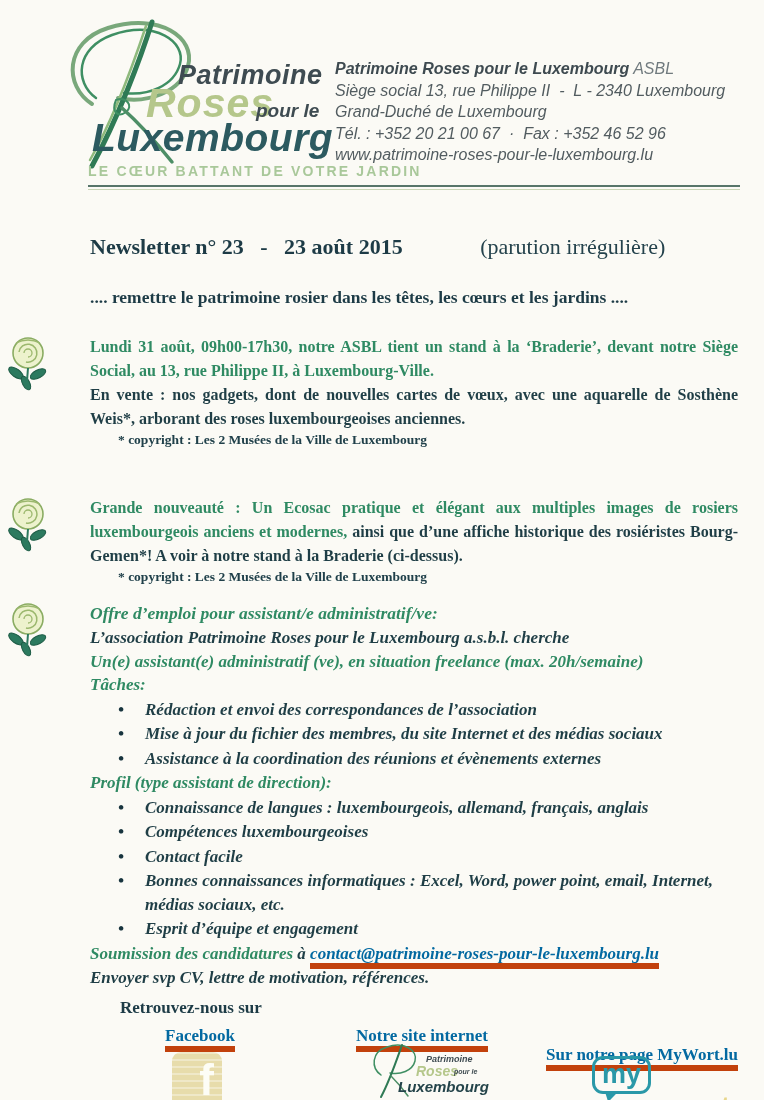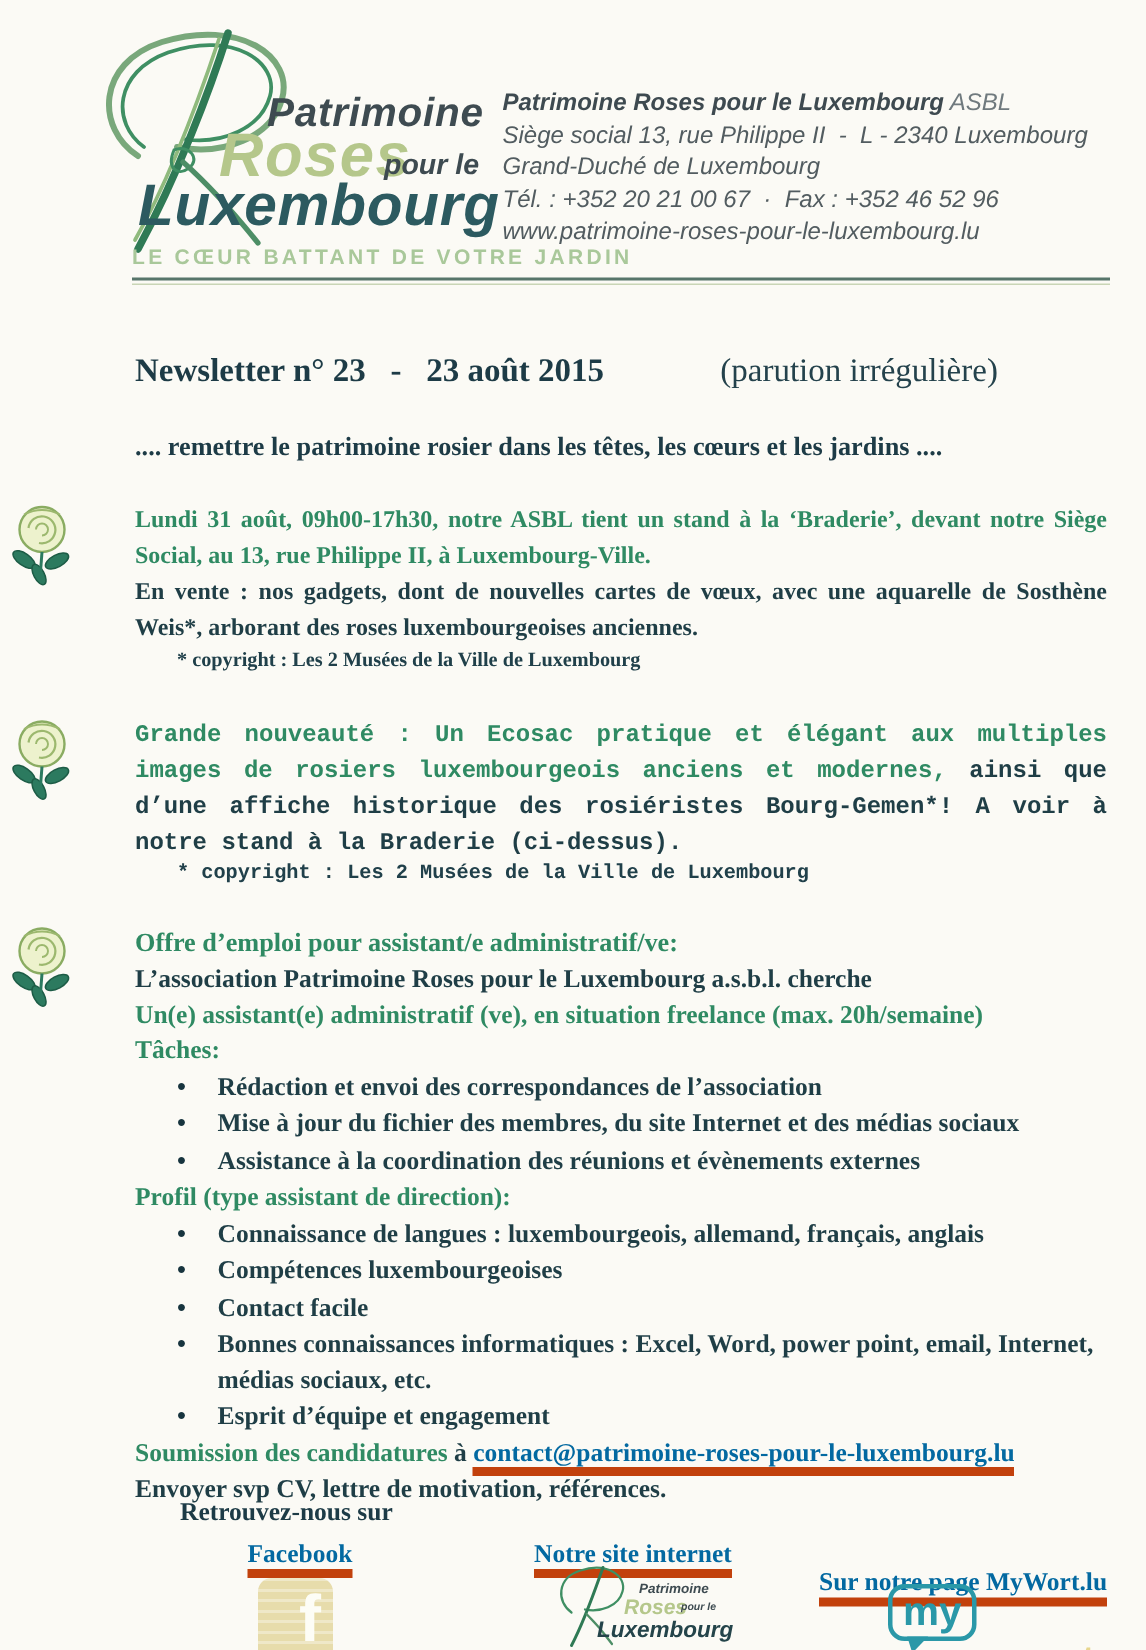--- a/index.html
+++ b/index.html
@@ -51,22 +51,22 @@
   
   .main { position:relative; padding:0 26px 0 90px; }
   .nl-row { margin-top:44px; font-size:22px; }
   .nl-title { font-weight:bold; color:#1d3b46; }
   .nl-parution { margin-left:72px; color:#24424c; }
   .motto { margin-top:27px; font-weight:bold; font-size:17.5px; color:#1d3b46; }
 
   .section { position:relative; }
   .rose { position:absolute; left:-84px; top:0; }
   .s1 { margin-top:27px; }
-  .s2 { margin-top:30px;font-family:Liberation Mono, monospace; }
-  .s3 { margin-top:26px; }
+  .s2 { margin-top:48px; }
+  .s3 { margin-top:16px;font-style:italic; }
   .p-just { text-align:justify; font-weight:bold; font-size:16px; line-height:24px; }
   .green { color:#2f8a63; }
   .dark { color:#1f3e46; }
   .copyright { margin-top:1px; padding-left:28px; font-weight:bold; font-size:13.5px; color:#20404a; }
 
   .job-line { font-weight:bold; font-size:17px; line-height:23.5px; }
   .job-title { font-size:17.5px; line-height:25px; }
   ul.bullets { list-style:none; margin:1px 0; }
   ul.bullets li {
     position:relative; padding-left:55px; font-weight:bold; font-size:17px;

